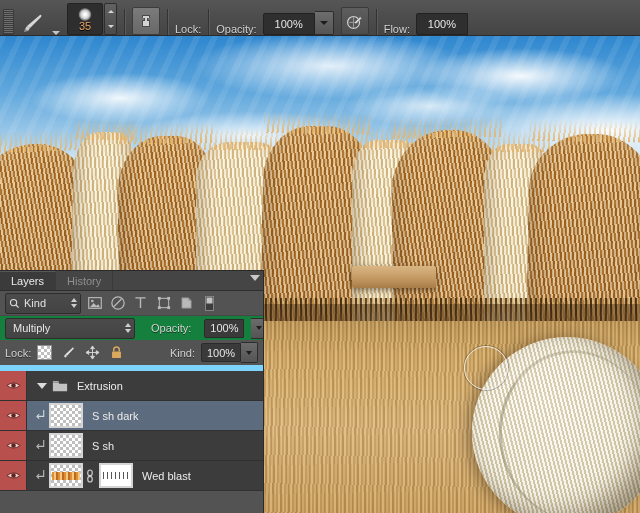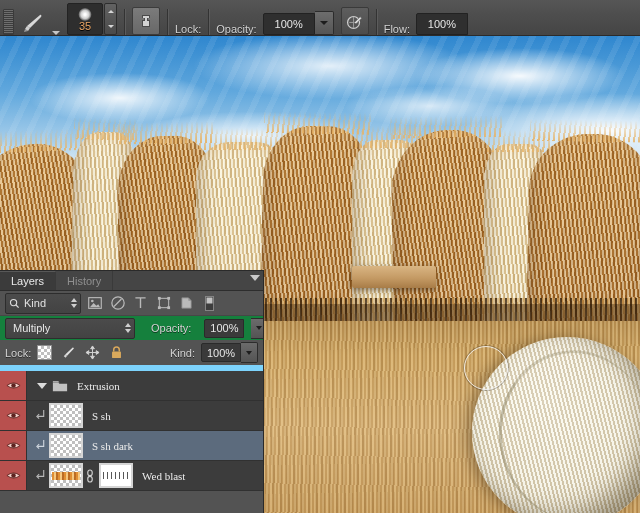--- a/index.html
+++ b/index.html
@@ -252,21 +252,21 @@
   .checker{
     background-image:
       linear-gradient(45deg,#bfbfbf 25%,transparent 25%,transparent 75%,#bfbfbf 75%),
       linear-gradient(45deg,#bfbfbf 25%,transparent 25%,transparent 75%,#bfbfbf 75%);
     background-size:6px 6px;background-position:0 0,3px 3px;background-color:#fff;
   }
 
   .layerlist{background:#3c3c3c;}
   .layer{
     display:flex;align-items:center;height:29px;
-    border-bottom:1px solid #313131;background:#3c3c3c;position:relative;font-family:Liberation Serif, serif;
+    border-bottom:1px solid #313131;background:#3c3c3c;position:relative;
   }
   .layer.selected{background:#5c6b7d;}
   .eyecell{
     width:26px;height:29px;flex:none;background:#b8504e;
     display:flex;align-items:center;justify-content:center;
     border-right:1px solid #313131;
   }
   .layer.selected .eyecell{background:#b8504e;}
   .clipicon{width:14px;flex:none;display:flex;align-items:center;justify-content:center;margin-left:6px;}
   .thumb{
@@ -546,54 +546,54 @@
         </div>
         <div class="folder">
           <svg width="17" height="14" viewBox="0 0 18 14">
               <path d="M1 3 h6 l1.4 1.6 H17 V13 H1 Z" fill="#c2c2c2"></path>
               <path d="M1 1.5 h6 l1.4 1.6 H1 Z" fill="#a9a9a9"></path>
             </svg>
         </div>
         <span class="lname">Extrusion</span>
       </div>
 
+      <div class="layer selected">
+        <div class="eyecell">
+          <svg width="15" height="11" viewBox="0 0 16 11">
+              <path d="M1 5.5 Q8 0 15 5.5 Q8 11 1 5.5 Z" fill="#f0cfc8" stroke="#5d2320" stroke-width=".9"></path>
+              <circle cx="8" cy="5.5" r="2.4" fill="#5d2320"></circle>
+            </svg>
+        </div>
+        <div class="clipicon">
+          <svg width="11" height="13" viewBox="0 0 12 14">
+              <path d="M9.5 1 V8 H3" fill="none" stroke="#cfd6de" stroke-width="1.2"></path>
+              <path d="M4.5 5.5 L2 8 L4.5 10.5" fill="none" stroke="#cfd6de" stroke-width="1.2"></path>
+            </svg>
+        </div>
+        <div class="thumb checker"></div>
+        <span class="lname">S sh dark</span>
+      </div>
+
       <div class="layer">
         <div class="eyecell">
           <svg width="15" height="11" viewBox="0 0 16 11">
               <path d="M1 5.5 Q8 0 15 5.5 Q8 11 1 5.5 Z" fill="#f0cfc8" stroke="#5d2320" stroke-width=".9"></path>
               <circle cx="8" cy="5.5" r="2.4" fill="#5d2320"></circle>
             </svg>
         </div>
         <div class="clipicon">
           <svg width="11" height="13" viewBox="0 0 12 14">
               <path d="M9.5 1 V8 H3" fill="none" stroke="#b9b9b9" stroke-width="1.2"></path>
               <path d="M4.5 5.5 L2 8 L4.5 10.5" fill="none" stroke="#b9b9b9" stroke-width="1.2"></path>
             </svg>
         </div>
         <div class="thumb checker"></div>
         <span class="lname">S sh</span>
       </div>
 
-      <div class="layer selected">
-        <div class="eyecell">
-          <svg width="15" height="11" viewBox="0 0 16 11">
-              <path d="M1 5.5 Q8 0 15 5.5 Q8 11 1 5.5 Z" fill="#f0cfc8" stroke="#5d2320" stroke-width=".9"></path>
-              <circle cx="8" cy="5.5" r="2.4" fill="#5d2320"></circle>
-            </svg>
-        </div>
-        <div class="clipicon">
-          <svg width="11" height="13" viewBox="0 0 12 14">
-              <path d="M9.5 1 V8 H3" fill="none" stroke="#cfd6de" stroke-width="1.2"></path>
-              <path d="M4.5 5.5 L2 8 L4.5 10.5" fill="none" stroke="#cfd6de" stroke-width="1.2"></path>
-            </svg>
-        </div>
-        <div class="thumb checker"></div>
-        <span class="lname">S sh dark</span>
-      </div>
-
 
       <div class="layer">
         <div class="eyecell">
           <svg width="15" height="11" viewBox="0 0 16 11">
               <path d="M1 5.5 Q8 0 15 5.5 Q8 11 1 5.5 Z" fill="#f0cfc8" stroke="#5d2320" stroke-width=".9"></path>
               <circle cx="8" cy="5.5" r="2.4" fill="#5d2320"></circle>
             </svg>
         </div>
         <div class="clipicon">
           <svg width="11" height="13" viewBox="0 0 12 14">

